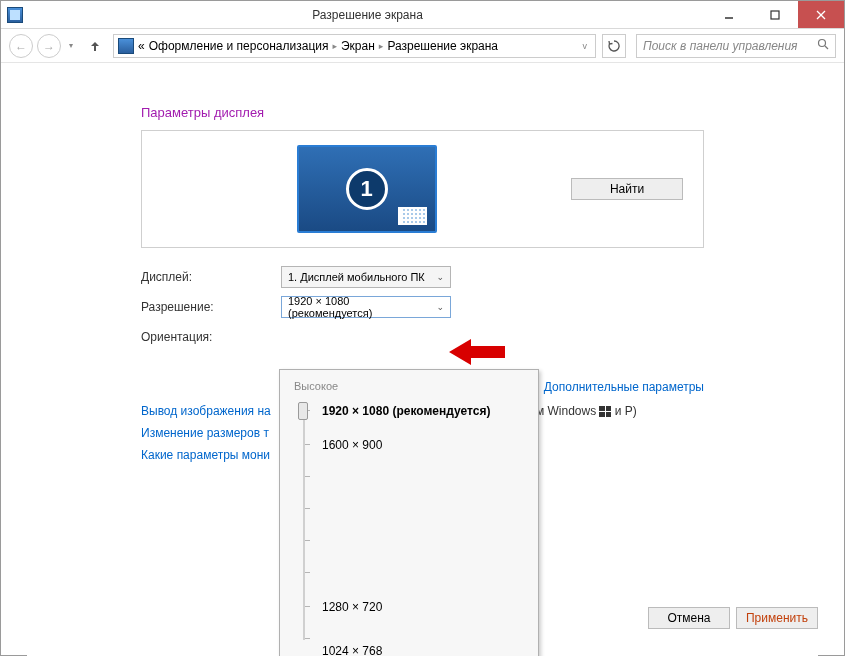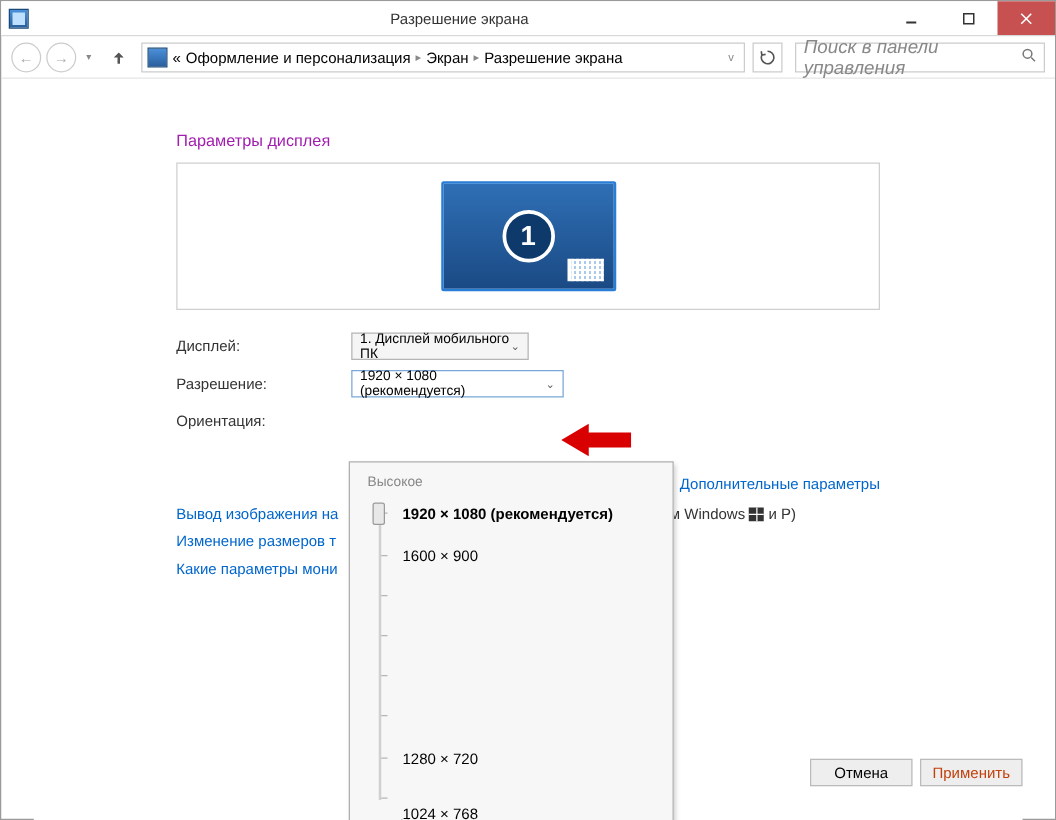--- a/index.html
+++ b/index.html
@@ -18,42 +18,42 @@
 
 .navbar { height: 34px; display: flex; align-items: center; padding: 0 8px; border-bottom: 1px solid #e5e5e5; gap: 4px; }
 .nav-arrow { width: 24px; height: 24px; border: 1px solid #ccc; border-radius: 50%; display: flex; align-items: center; justify-content: center; color: #aaa; font-size: 12px; }
 .nav-drop { width: 12px; height: 24px; display: flex; align-items: center; justify-content: center; color: #888; font-size: 8px; }
 .nav-up { width: 20px; height: 20px; display: flex; align-items: center; justify-content: center; color: #555; margin: 0 4px; }
 .breadcrumb { flex: 1; height: 24px; border: 1px solid #ccc; display: flex; align-items: center; padding: 0 4px; font-size: 12px; gap: 4px; }
 .breadcrumb .bc-icon { width: 16px; height: 16px; background: linear-gradient(#4a90d9,#2a5f9e); border: 1px solid #1a4a7a; }
 .breadcrumb .sep { color: #888; font-size: 9px; }
 .breadcrumb .bc-drop { margin-left: auto; color: #888; font-size: 9px; padding: 0 4px; }
 .nav-refresh { width: 24px; height: 24px; border: 1px solid #ccc; display: flex; align-items: center; justify-content: center; margin-left: 2px; }
-.search { width: 200px; height: 24px; border: 1px solid #ccc; display: flex; align-items: center; padding: 0 6px; margin-left: 6px; color: #888; font-size: 15px; font-style: italic; }
+.search { width: 200px; height: 24px; border: 1px solid #ccc; display: flex; align-items: center; padding: 0 6px; margin-left: 6px; color: #888; font-size: 12px; font-style: italic; }
 .search .mag { margin-left: auto; font-style: normal; }
 
 
 .content { padding: 18px 26px 0 26px; position: relative; height: calc(100% - 62px); }
 .whitearea { background: #fff; height: 100%; }
 
 .page-title { color: #a21caf; font-size: 13px; margin: 24px 0 10px 114px; }
 
 .preview-box { margin: 0 114px; border: 1px solid #cfcfcf; height: 118px; display: flex; align-items: center; padding: 0 20px; }
 .monitor-wrap { flex: 1; display: flex; justify-content: center; }
 .monitor { width: 140px; height: 88px; border: 2px solid #2a7dd4; border-radius: 2px; background: linear-gradient(#2f6fb5, #1a4a84); position: relative; cursor: pointer; }
 .monitor::after { content: ""; position: absolute; right: 8px; bottom: 6px; width: 26px; height: 18px; background: repeating-linear-gradient(90deg,#fff 0 2px,#6b8bb5 2px 4px), repeating-linear-gradient(0deg,#fff 0 2px,#6b8bb5 2px 4px); background-blend-mode: screen; border-left: 3px solid #fff; }
 .monitor .badge { position: absolute; left: 50%; top: 50%; transform: translate(-50%,-50%); width: 42px; height: 42px; border: 3px solid #fff; border-radius: 50%; background: #0d3a6b; color: #fff; display: flex; align-items: center; justify-content: center; font-size: 22px; font-weight: bold; }
 .preview-btns { display: flex; flex-direction: column; gap: 8px; }
 .preview-btns button { width: 112px; height: 22px; font-size: 12px; background: #eee; border: 1px solid #bbb; cursor: pointer; }
 
 .form-rows { margin: 14px 0 0 114px; }
 .form-row { display: flex; align-items: center; height: 30px; font-size: 12px; }
 .form-row .lbl { width: 140px; color: #333; }
 .form-row .sel { width: 170px; height: 22px; border: 1px solid #b5b5b5; display: flex; align-items: center; padding: 0 6px; font-size: 11px; background: #f5f5f5; cursor: pointer; position: relative; }
-.form-row .sel.wide { width: 142px; }
+.form-row .sel.wide { width: 170px; }
 .form-row .sel .caret { margin-left: auto; font-size: 9px; color: #555; }
 .form-row .sel.open { border-color: #7aa7d9; background: #fff; }
 
 
 .red-arrow { position: absolute; left: 448px; top: 274px; }
 .red-arrow svg { display: block; }
 
 
 .dropdown { position: absolute; left: 278px; top: 306px; width: 260px; height: 306px; background: #f7f7f7; border: 1px solid #b0b0b0; box-shadow: 2px 2px 4px rgba(0,0,0,.2); padding: 10px 14px 8px 14px; }
 .dd-head, .dd-foot { font-size: 11px; color: #888; }
@@ -151,20 +151,21 @@
 
     <div class="page-title">Параметры дисплея</div>
 
     <div class="preview-box">
       <div class="monitor-wrap">
         <div class="monitor">
           <div class="badge">1</div>
         </div>
       </div>
       <div class="preview-btns">
+        <button>Найти</button>
       </div>
     </div>
 
     <div class="form-rows">
       <div class="form-row">
         <div class="lbl">Дисплей:</div>
         <div class="sel wide">
           <span>1. Дисплей мобильного ПК</span>
           <span class="caret">⌄</span>
         </div>

